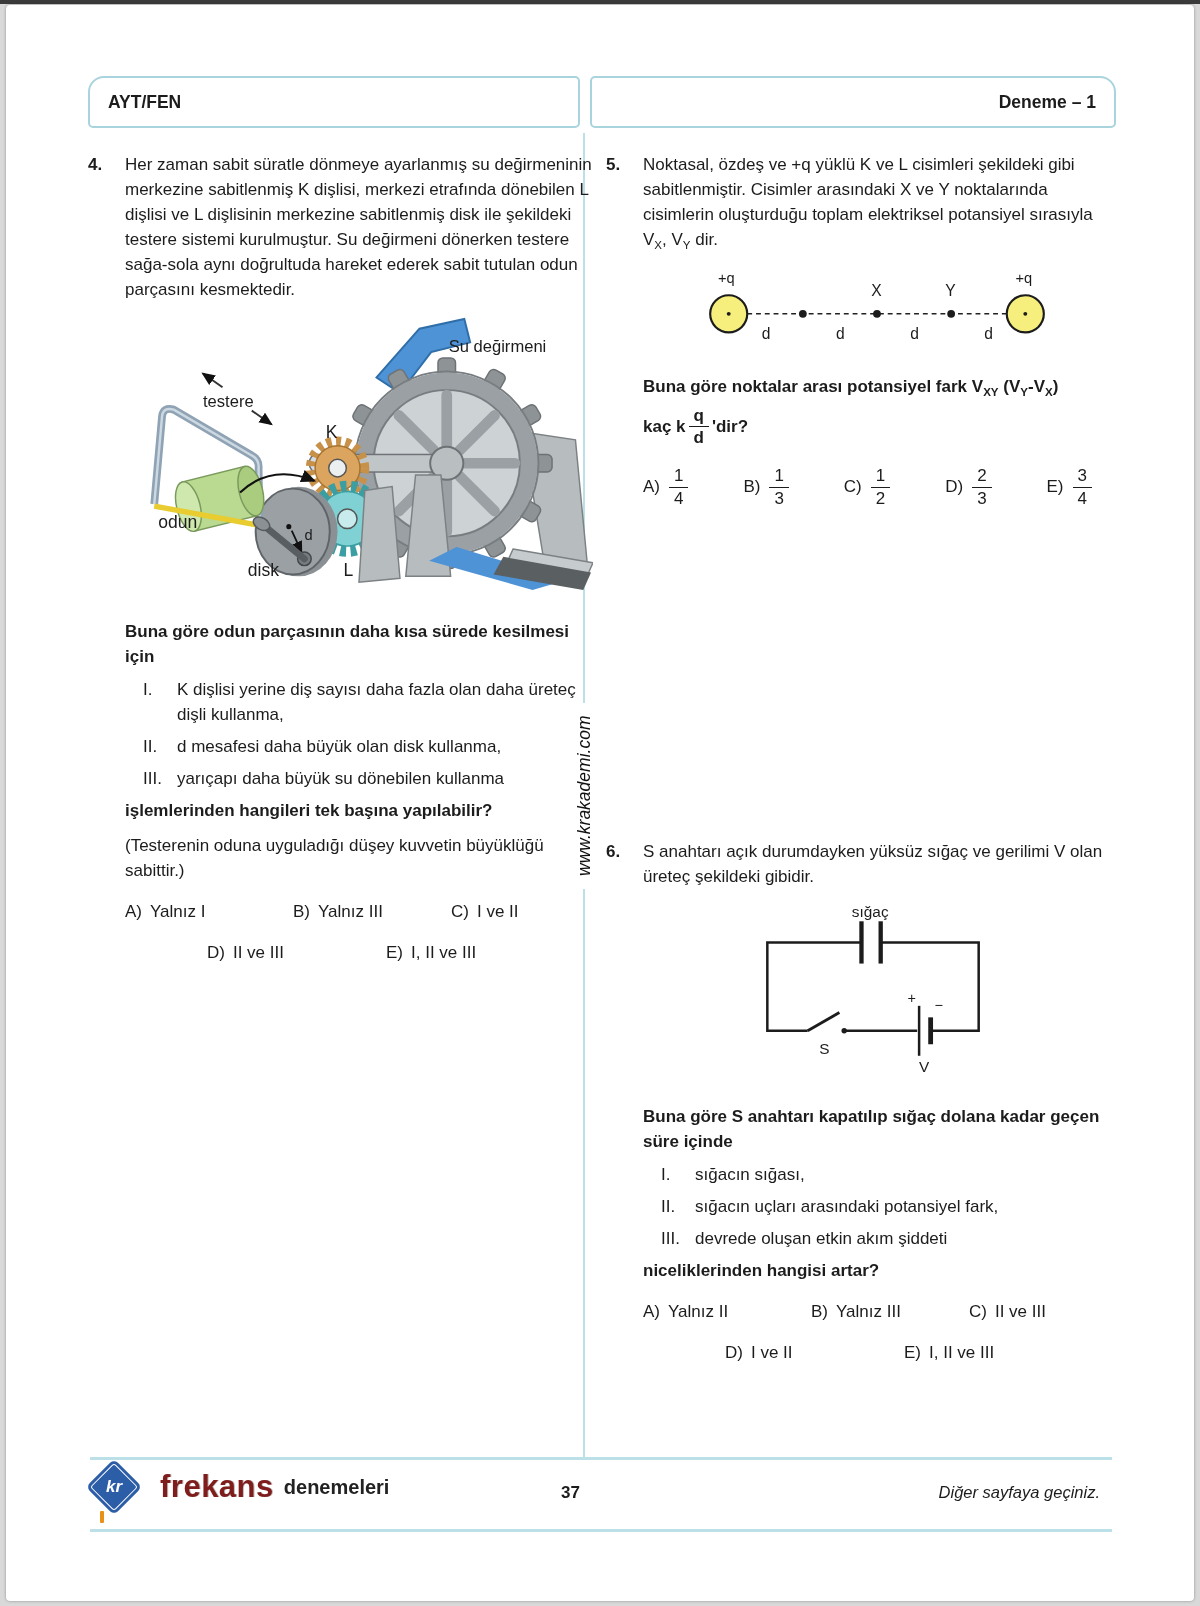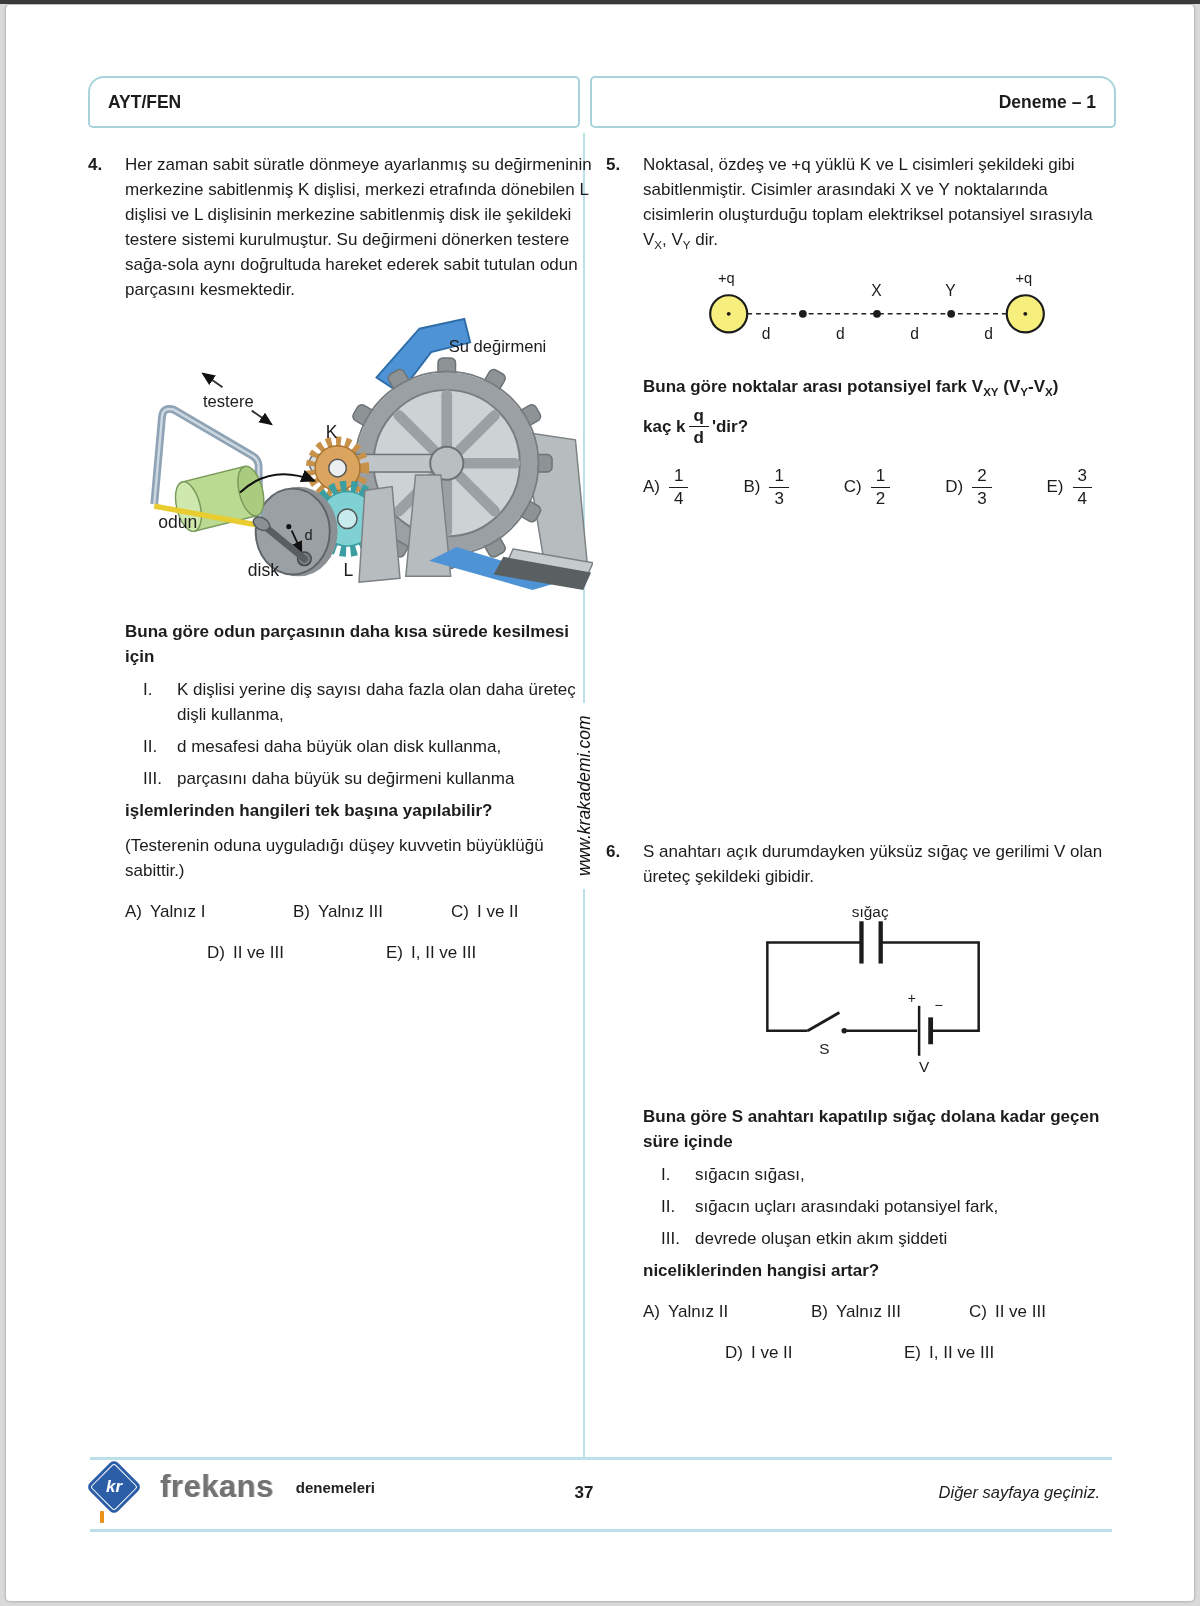--- a/index.html
+++ b/index.html
@@ -61,24 +61,24 @@
   .q6-block{margin-top:332px;}
   
   .footer-line{position:absolute;left:84px;width:1022px;height:2.5px;background:#bce0e7;}
   .fl-top{top:1452px;}
   .fl-bottom{top:1524px;}
   .logo-wrap{position:absolute;left:88px;top:1462px;display:flex;align-items:center;}
   .diamond{width:40px;height:40px;background:#2b5ea7;transform:rotate(45deg);border-radius:6px;
     display:flex;align-items:center;justify-content:center;box-shadow:inset 0 0 0 3px #2b5ea7, inset 0 0 0 4px #ffffff;}
   .diamond span{transform:rotate(-45deg);color:#fff;font-weight:bold;font-style:italic;font-size:17px;}
   .pencil{position:absolute;left:6px;top:44px;width:4px;height:12px;background:#e8921a;border-radius:1px;}
-  .brand{margin-left:26px;font-weight:bold;font-size:31px;color:#737373;letter-spacing:.5px;
+  .brand{margin-left:26px;font-weight:bold;font-size:31px;color:#7f1d1d;letter-spacing:.5px;
     text-shadow:1px 0 0 #bfbfbf;}
-  .brand-suffix{margin-left:22px;font-weight:bold;font-size:15px;color:#222;}
-  .page-num{position:absolute;left:555px;top:1478px;width:46px;text-align:center;font-weight:bold;font-size:17px;}
+  .brand-suffix{margin-left:10px;font-weight:bold;font-size:20px;color:#222;}
+  .page-num{position:absolute;left:555px;top:1478px;width:46px;font-weight:bold;font-size:17px;}
   .next-note{position:absolute;right:94px;top:1478px;font-style:italic;font-size:16.5px;}
 </style>
 </head>
 <body>
 
 <div class="top-strip"></div>
 <div class="page">
 
   <div class="hdr-box hdr-left">
     <span>AYT/FEN</span>
@@ -225,21 +225,21 @@
           <div class="roman-item">
             <span class="roman-num">I.</span>
             <span>K dişlisi yerine diş sayısı daha fazla olan daha üreteç dişli kullanma,</span>
           </div>
           <div class="roman-item">
             <span class="roman-num">II.</span>
             <span>d mesafesi daha büyük olan disk kullanma,</span>
           </div>
           <div class="roman-item">
             <span class="roman-num">III.</span>
-            <span>parçasını daha büyük su değirmeni kullanma</span>
+            <span>yarıçapı daha büyük su dönebilen kullanma</span>
           </div>
         </div>
         <div class="bold">işlemlerinden hangileri tek başına yapılabilir?</div>
         <div class="note">(Testerenin oduna uyguladığı düşey kuvvetin büyüklüğü sabittir.)</div>
 
         <div class="opts opts-row1">
           <span class="opt"><span class="olabel">A)</span><span>Yalnız I</span></span>
           <span class="opt"><span class="olabel">B)</span><span>Yalnız III</span></span>
           <span class="opt"><span class="olabel">C)</span><span>I ve II</span></span>
         </div>

